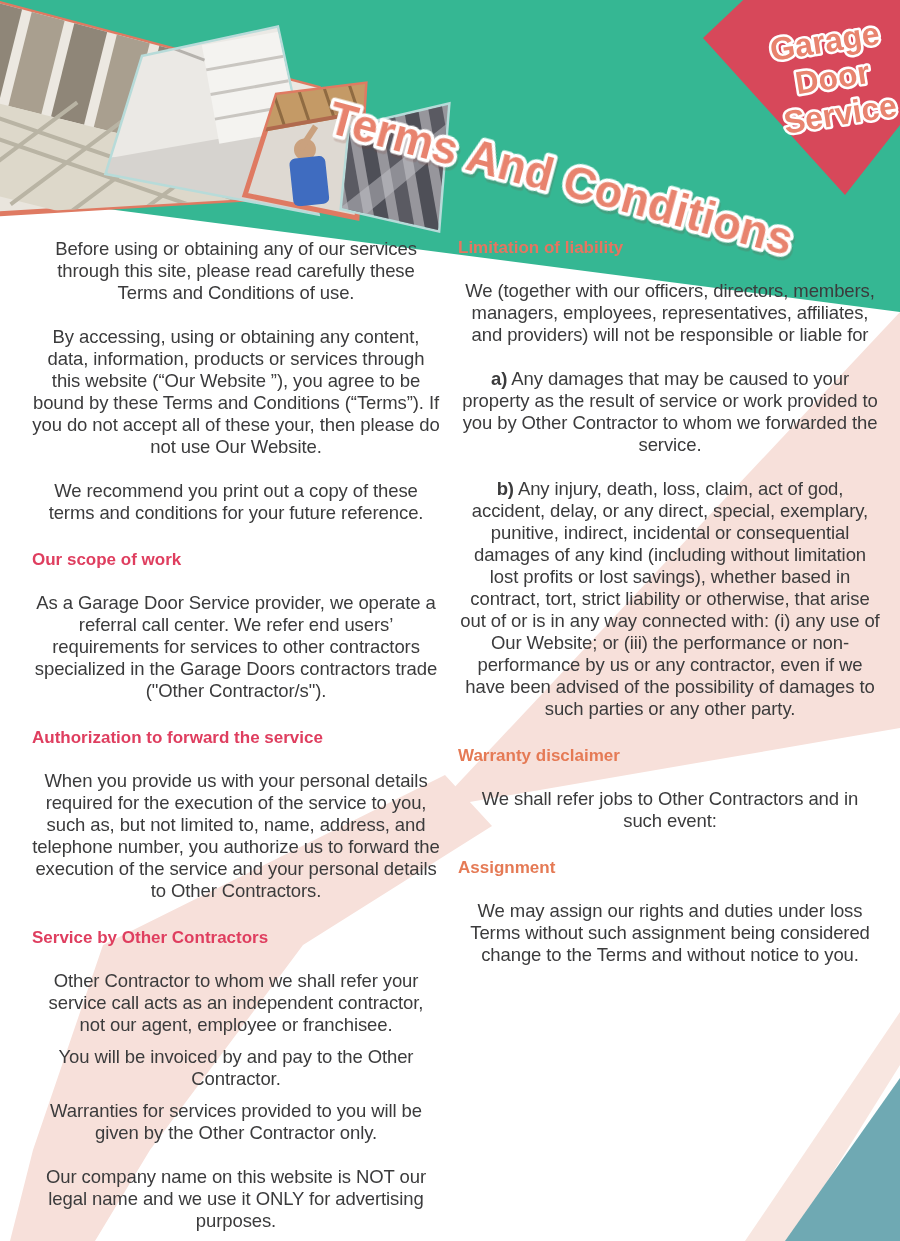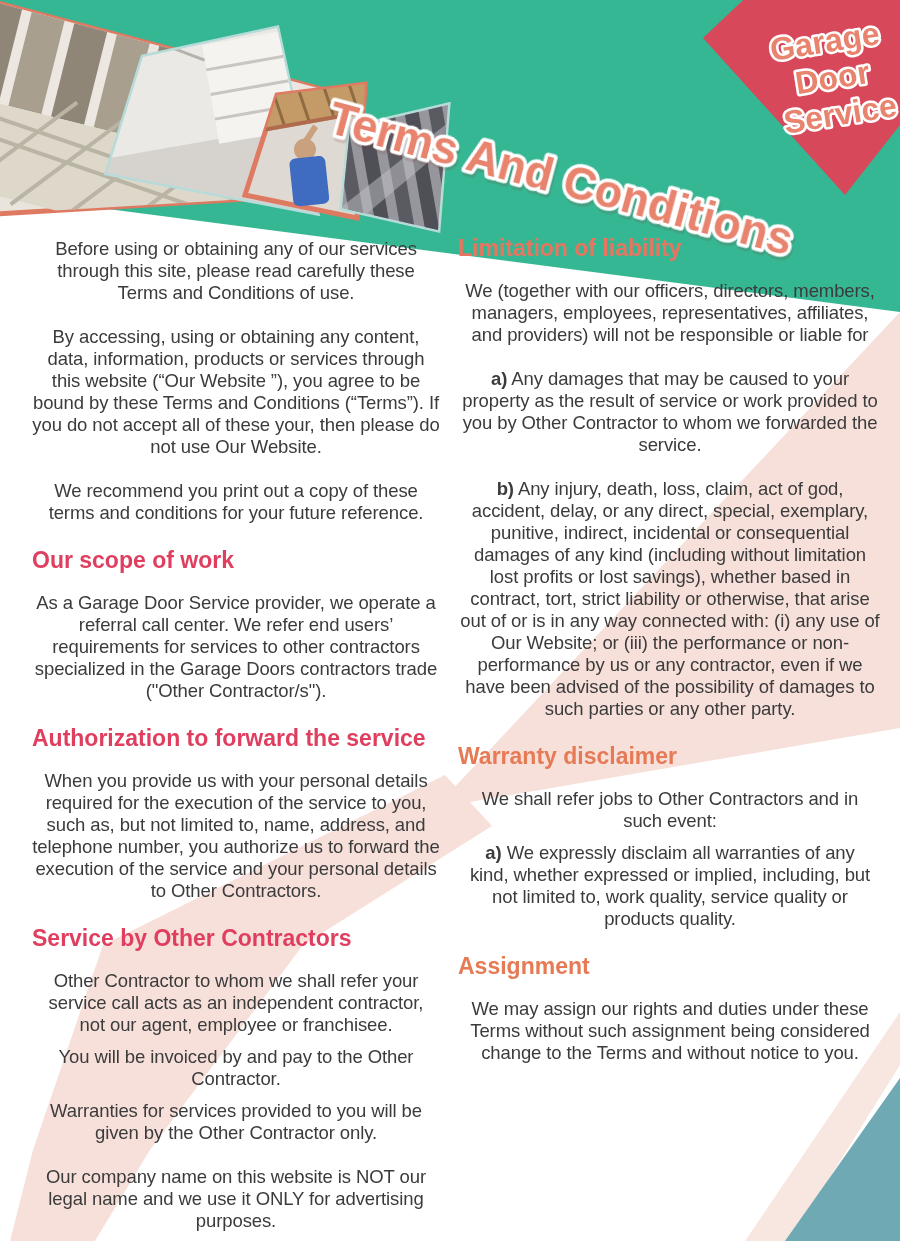--- a/index.html
+++ b/index.html
@@ -32,21 +32,21 @@
 
   .col{position:absolute;z-index:2;color:var(--text,#3b3b3c);
        font-size:18.5px;line-height:22px;letter-spacing:-0.1px;
        hyphens:auto;-webkit-hyphens:auto;}
   .col-left{left:32px;top:238px;width:408px;}
   .col-right{left:458px;top:234px;width:424px;}
 
   .col p{margin:0 0 22px 0;text-align:center;}
   .col p.tight{margin:10px;}
   .col p.tight-end{margin:0 0 22px 0;}
-  .col h2{font-size:23px;line-height:28px;margin:22px 0 18px 0;letter-spacing:0;}
+  .col h2{font-size:17px;line-height:28px;margin:22px 0 18px 0;letter-spacing:0;}
   .col h2.first{margin-top:0;}
   .h-pink{color:var(--heading_pink,#df3e5f);}
   .h-coral{color:var(--heading_coral,#e77560);}
   .h-orange{color:var(--heading_orange,#e57a55);}
   .lbl{font-weight:bold;}
 </style>
 </head>
 <body>
 
 <div class="page">
@@ -165,19 +165,18 @@
   </main>
 
   <aside class="col col-right">
     <h2 class="h-coral first">Limitation of liability</h2>
     <p>We (together with our officers, directors, members, managers, employees, representatives, affiliates, and providers) will not be responsible or liable for</p>
     <p><b class="lbl">a)</b> <span>Any damages that may be caused to your property as the result of service or work provided to you by Other Contractor to whom we forwarded the service.</span></p>
     <p><b class="lbl">b)</b> <span>Any injury, death, loss, claim, act of god, accident, delay, or any direct, special, exemplary, punitive, indirect, incidental or consequential damages of any kind (including without limitation lost profits or lost savings), whether based in contract, tort, strict liability or otherwise, that arise out of or is in any way connected with: (i) any use of Our Website; or (iii) the performance or non-performance by us or any contractor, even if we have been advised of the possibility of damages to such parties or any other party.</span></p>
 
     <h2 class="h-orange">Warranty disclaimer</h2>
     <p class="tight">We shall refer jobs to Other Contractors and in such event:</p>
-    <p class="tight"><b class="lbl">a)</b> <span>We expressly disclaim all warranties of any kind, whether expressed or implied, including, but not limited to, work quality, service quality or products quality.</span></p>
 
     <h2 class="h-orange">Assignment</h2>
-    <p>We may assign our rights and duties under these Terms without such assignment being considered change to the Terms and without notice to you.</p>
+    <p>We may assign our rights and duties under loss Terms without such assignment being considered change to the Terms and without notice to you.</p>
   </aside>
 
 </div>
 
 </body></html>

